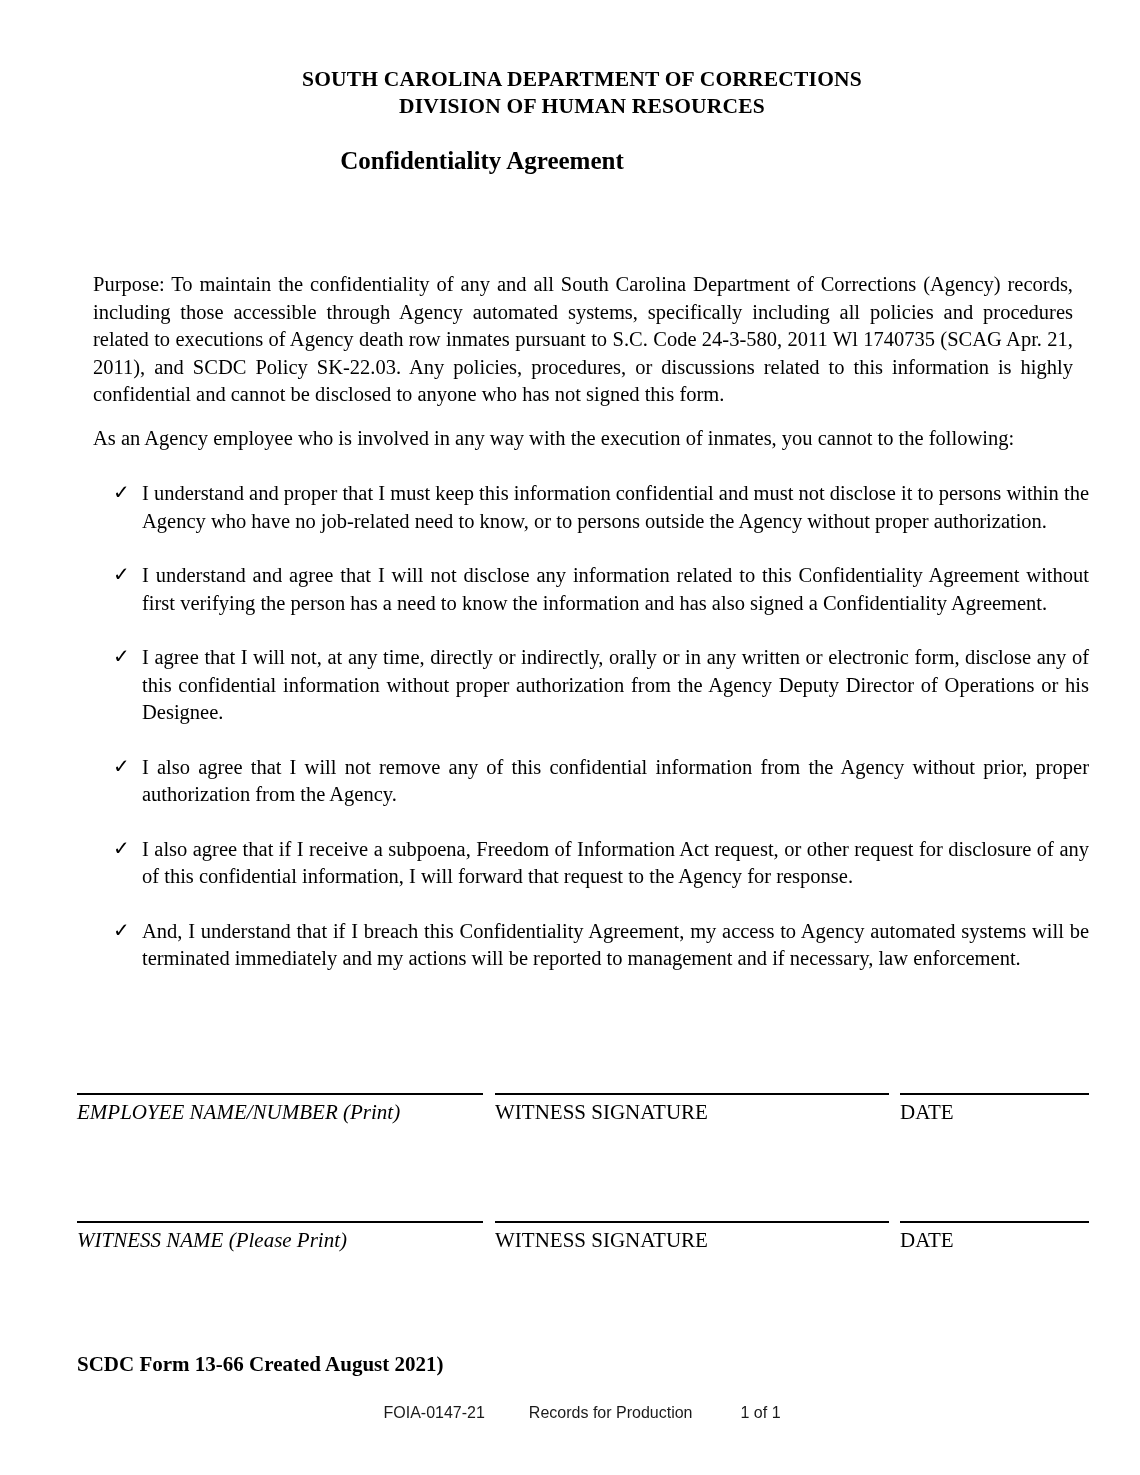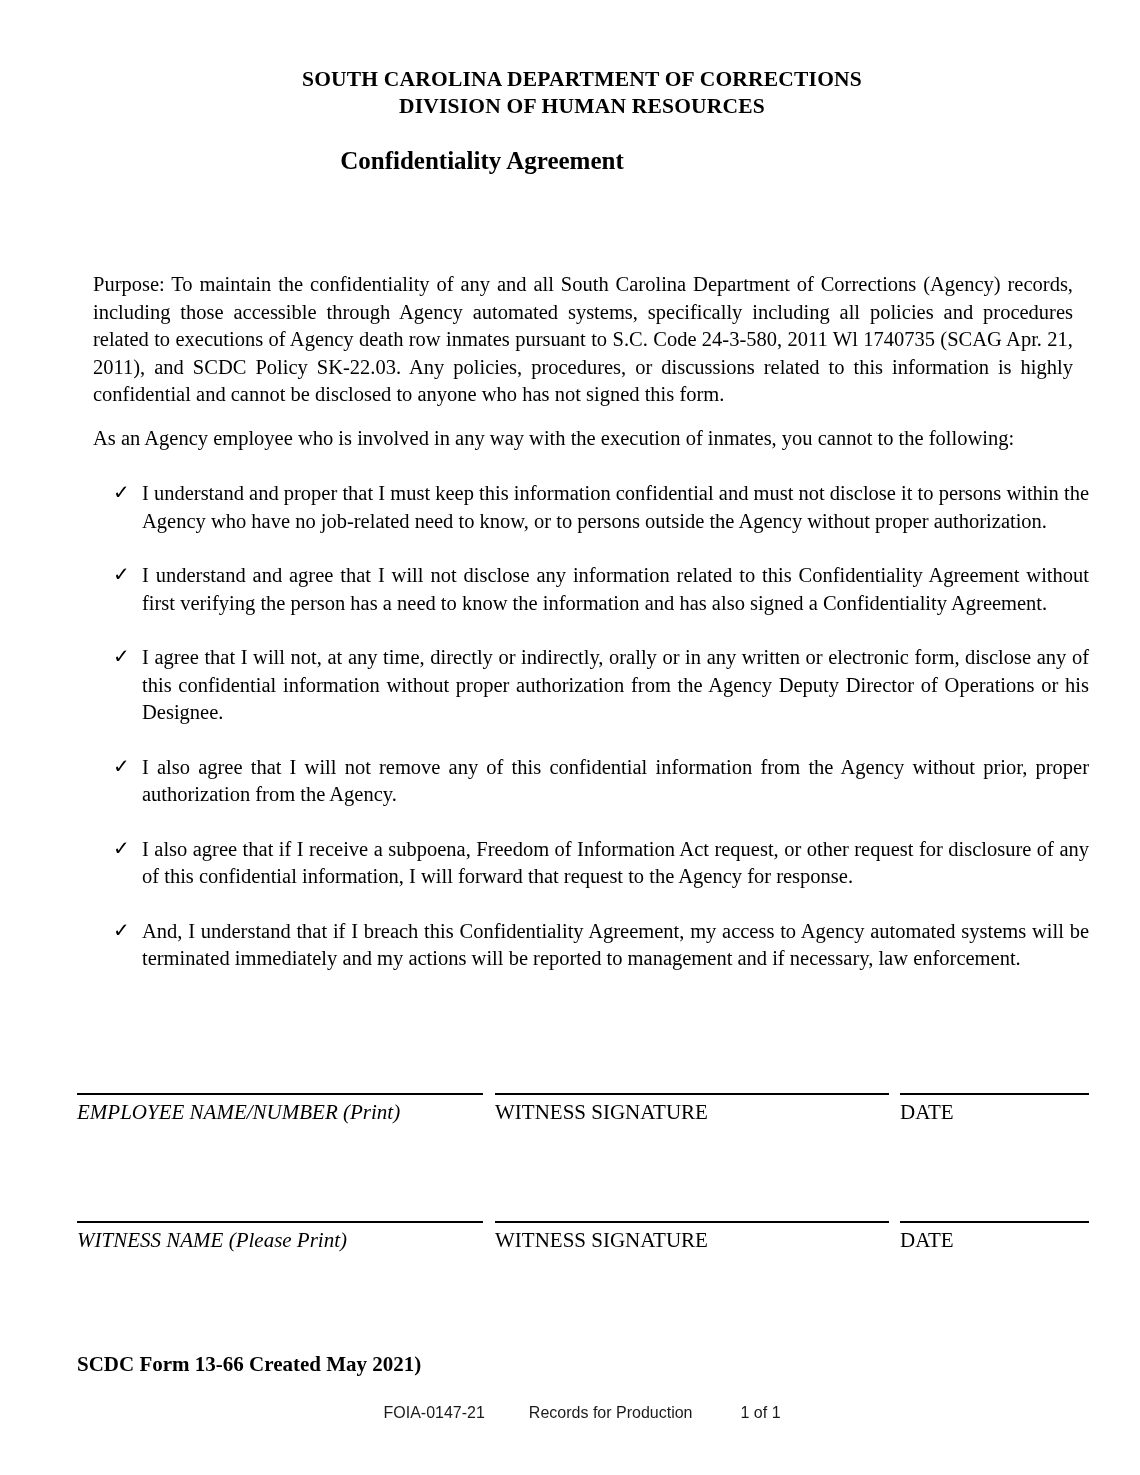--- a/index.html
+++ b/index.html
@@ -233,19 +233,19 @@
     <div class="sig-cell cell-name">
       <div class="rule"></div>
       <div class="sig-label">WITNESS NAME (Please Print)</div>
     </div>
     <div class="sig-cell cell-date">
       <div class="rule"></div>
       <div class="sig-label">DATE</div>
     </div>
   </div>
 
-  <div class="form-id">SCDC Form 13-66 Created May 2021)</div>
+  <div class="form-id">SCDC Form 13-66 Created August 2021)</div>
 
   <div class="stamp">
     <span>FOIA-0147-21</span><span class="s-gap-1"></span><span>Records for Production</span><span class="s-gap-2"></span><span>1 of 1</span>
   </div>
 
 </div>
 
 </body></html>

